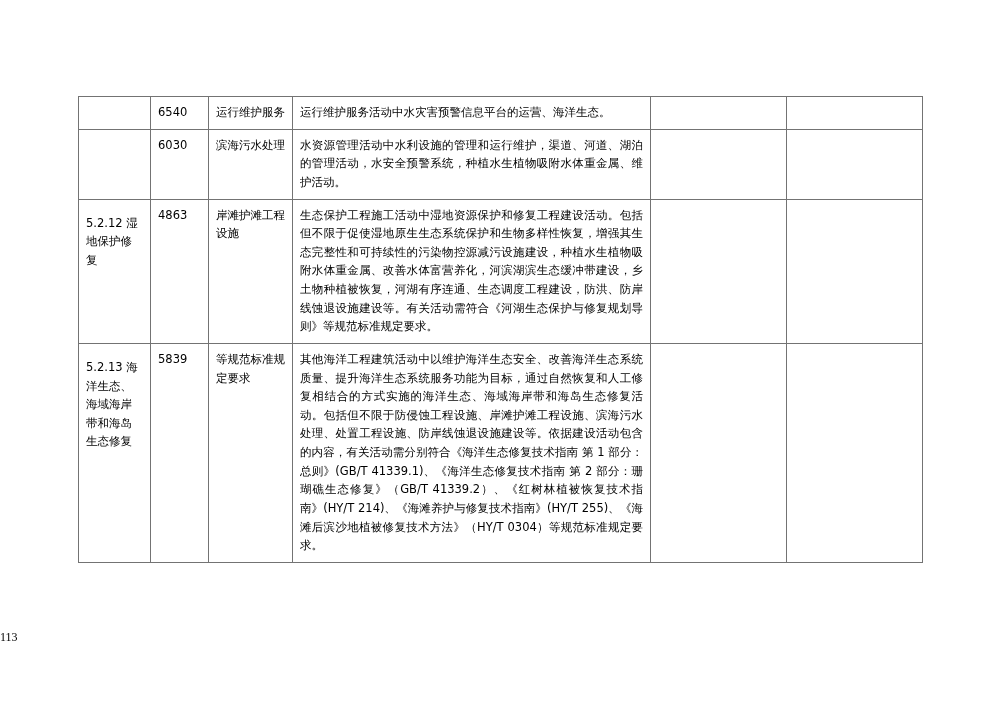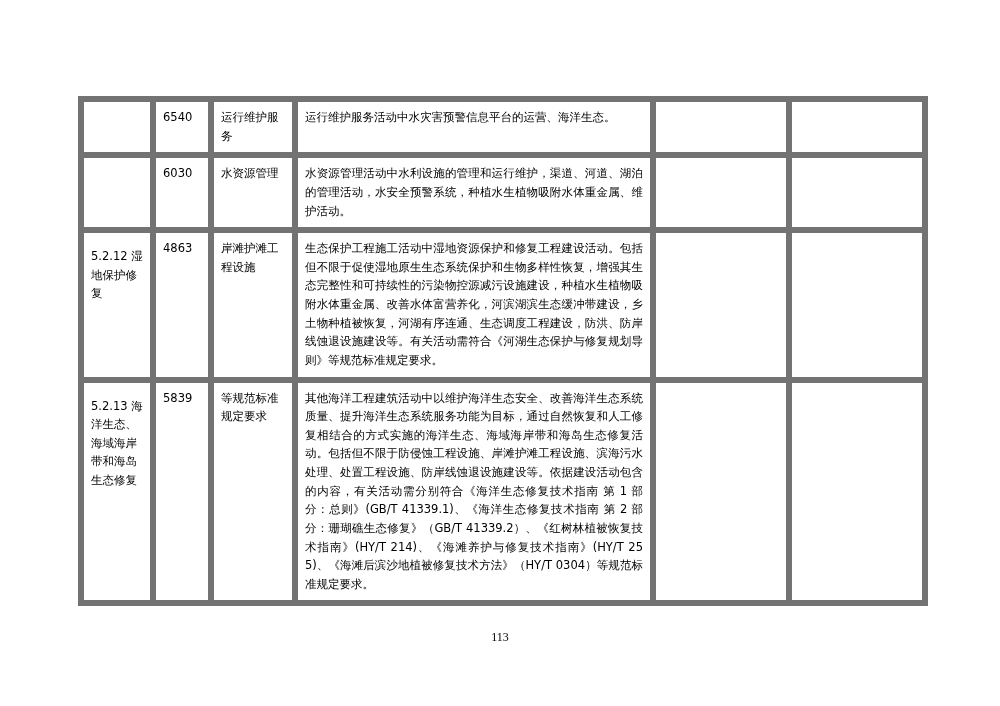--- a/index.html
+++ b/index.html
@@ -26,21 +26,21 @@
     top: 96px;
     width: 844px;
   }
   table.doc-table {
     border-collapse: collapse;
     table-layout: fixed;
     width: 844px;
     font-family: "DejaVu Sans", "Liberation Sans", sans-serif;
   }
   table.doc-table td {
-    border: 6px solid #737373;
+    border: 1px solid #737373;
     vertical-align: top;
     padding: 6px 7px 7px 7px;
     font-size: 11.5px;
     line-height: 1.62;
     color: #000000;
     word-break: break-all;
   }
   col.c1 { width: 72px; }
   col.c2 { width: 58px; }
   col.c3 { width: 84px; }
@@ -52,21 +52,21 @@
   td.empty-col { padding: 0; }
 
   .cat-text { display: block; margin-top: 8px; }
   .desc-text { display: block; text-align: justify; text-justify: inter-ideograph; }
 
   .page-number {
     position: absolute;
     top: 630px;
     left: 0;
     width: 1000px;
-    text-align: center;
+    text-align: left;
     font-size: 12px;
     font-family: "Liberation Serif", serif;
     color: #000000;
   }
 </style>
 </head>
 <body>
 
 <div class="page">
   <div class="sheet">
@@ -90,21 +90,21 @@
               <span class="desc-text">运行维护服务活动中水灾害预警信息平台的运营、海洋生态。</span>
             </td>
           <td class="empty-col"></td>
           <td class="empty-col"></td>
         </tr>
         <tr>
           <td class="cat-col">
               <span class="cat-text"></span>
             </td>
           <td class="code-col">6030</td>
-          <td class="name-col">水资源管理</td>
+          <td class="name-col">滨海污水处理</td>
           <td class="desc-col">
               <span class="desc-text">水资源管理活动中水利设施的管理和运行维护，渠道、河道、湖泊的管理活动，水安全预警系统，种植水生植物吸附水体重金属、维护活动。</span>
             </td>
           <td class="empty-col"></td>
           <td class="empty-col"></td>
         </tr>
         <tr>
           <td class="cat-col">
               <span class="cat-text">5.2.12 湿地保护修复</span>
             </td>

